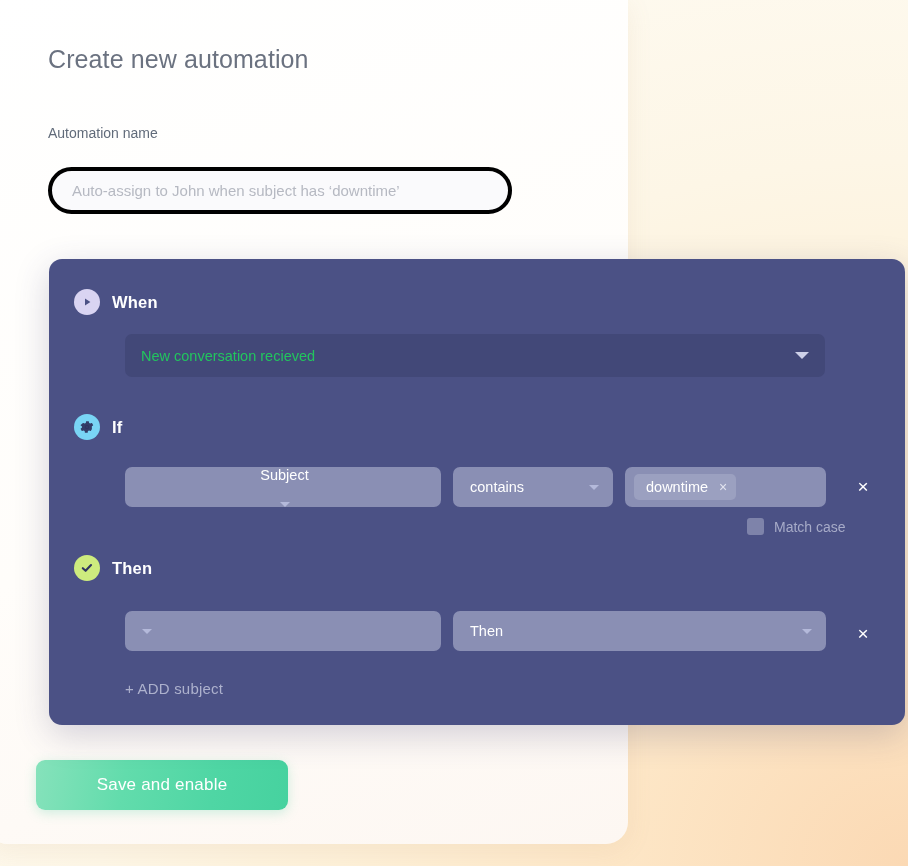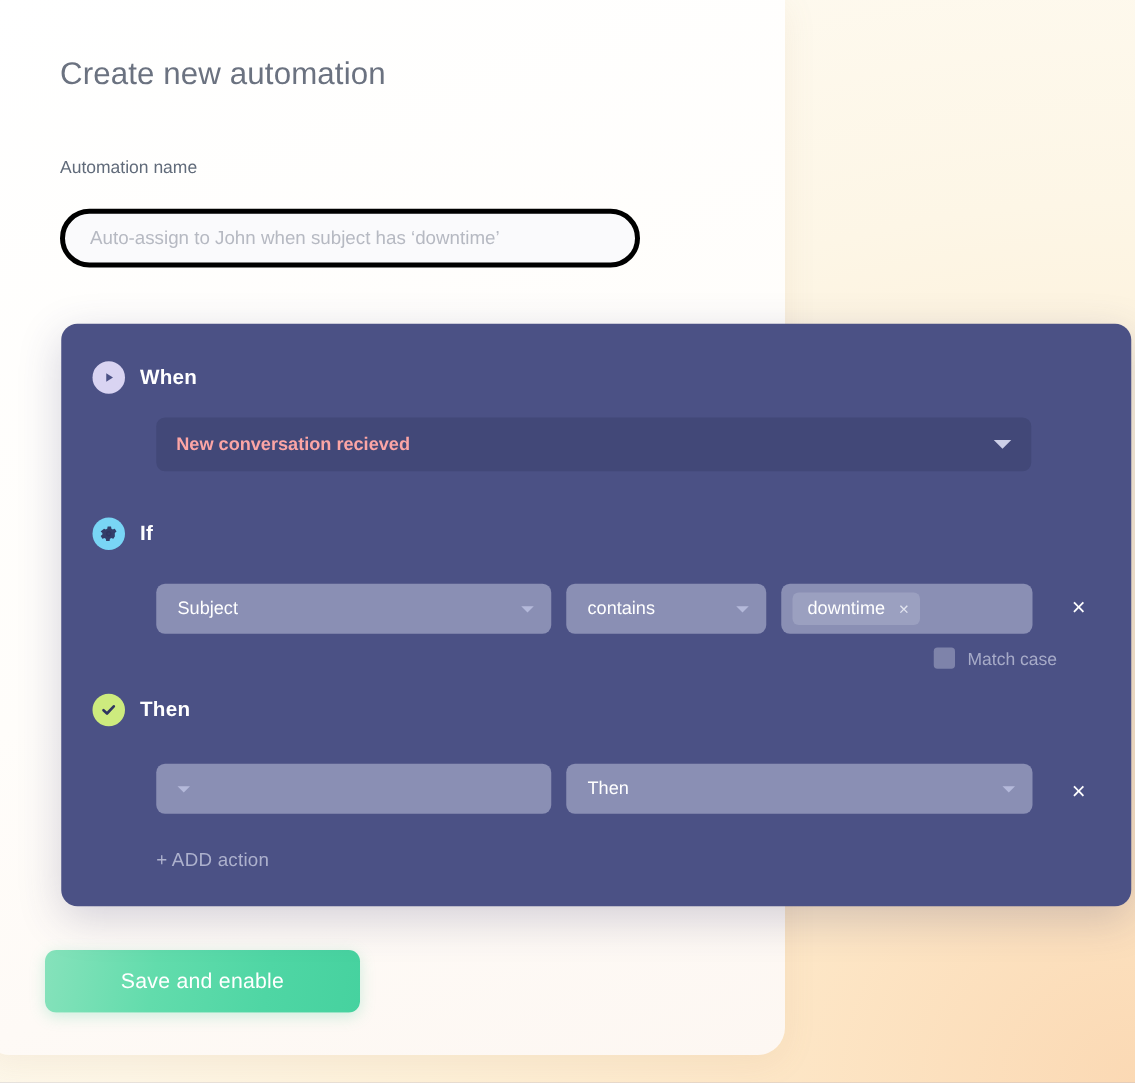--- a/index.html
+++ b/index.html
@@ -142,23 +142,22 @@
     height: 43px;
     background: #424878;
     border-radius: 7px;
     display: flex;
     align-items: center;
     padding: 0 16px;
     cursor: pointer;
   }
   .when-select .val {
     font-size: 14.5px;
-    color: #fca5a5;
+    color: #22c55e;
     flex: 1;
-    font-weight: bold;
   }
 
   .caret-lg {
     width: 0; height: 0;
     border-left: 7px solid transparent;
     border-right: 7px solid transparent;
     border-top: 7px solid #cdd0e8;
     flex: none;
   }
   .caret-sm {
@@ -181,21 +180,21 @@
     cursor: pointer;
   }
   .pill .val {
     font-size: 14.5px;
     color: #ffffff;
     flex: 1;
     white-space: nowrap;
     overflow: hidden;
   }
 
-  #if-field    { left: 125px; top: 467px; width: 316px; }
+  #if-field    { left: 125px; top: 467px; width: 316px; flex-direction: column; }
   #if-operator { left: 453px; top: 467px; width: 160px; }
   #if-value    { left: 625px; top: 467px; width: 201px; padding: 0 8px 0 9px; cursor: text; align-items: center; }
 
   #then-action { left: 125px; top: 611px; width: 316px; }
   #then-target { left: 453px; top: 611px; width: 373px; }
 
   
   .chip {
     display: inline-flex;
     align-items: center;
@@ -342,13 +341,13 @@
   <span class="caret-sm"></span>
 </div>
 
 <div class="pill" id="then-target">
   <span class="val">Then</span>
   <span class="caret-sm"></span>
 </div>
 
 <div class="row-delete" id="delete-then">×</div>
 
-<div class="add-action">+ ADD action</div>
+<div class="add-action">+ ADD subject</div>
 
 </body></html>

